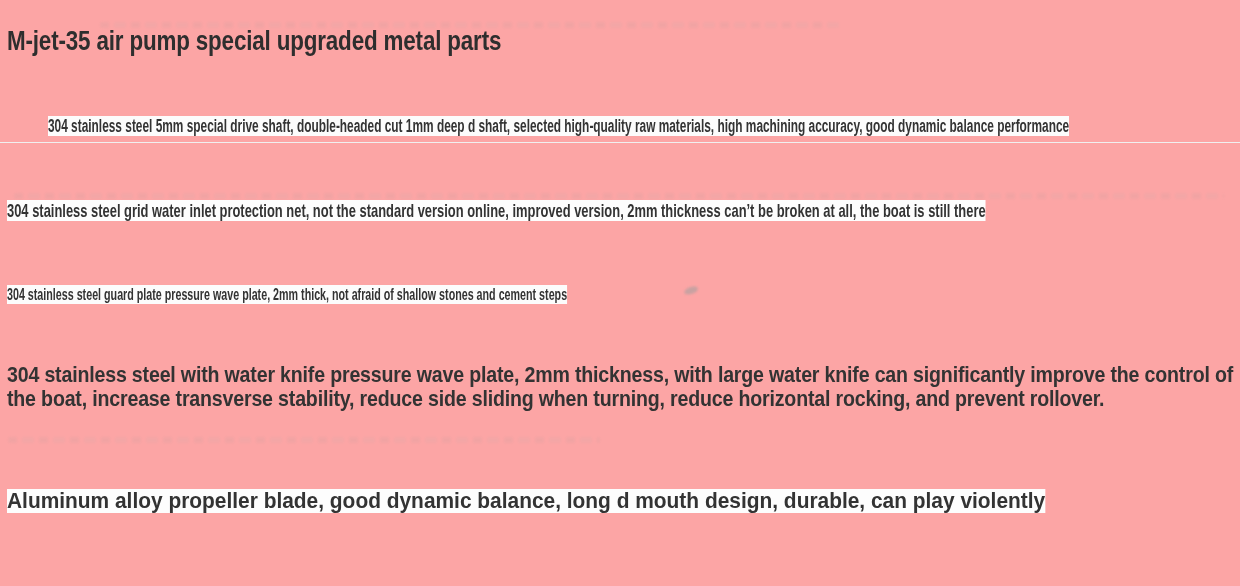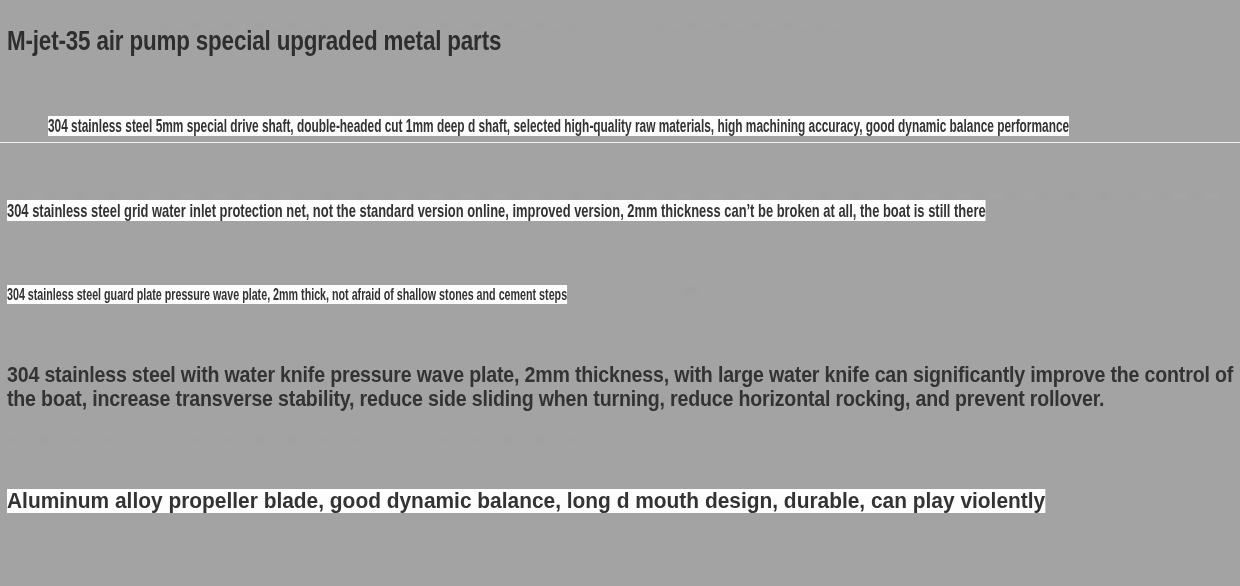--- a/index.html
+++ b/index.html
@@ -8,21 +8,21 @@
     background: #ffffff;
     font-family: "Liberation Sans", sans-serif;
     color: #333333;
     position: relative;
     overflow: hidden;
   }
   .page {
     position: relative;
     width: 1240px;
     height: 586px;
-    background: #a3a3a3;
+    background: #fca5a5;
   }
   .txt {
     position: absolute;
     transform-origin: 0 0;
     font-weight: 700;
     color: #333333;
   }
   .page-title {
     top: 26px;
     left: 7px;

